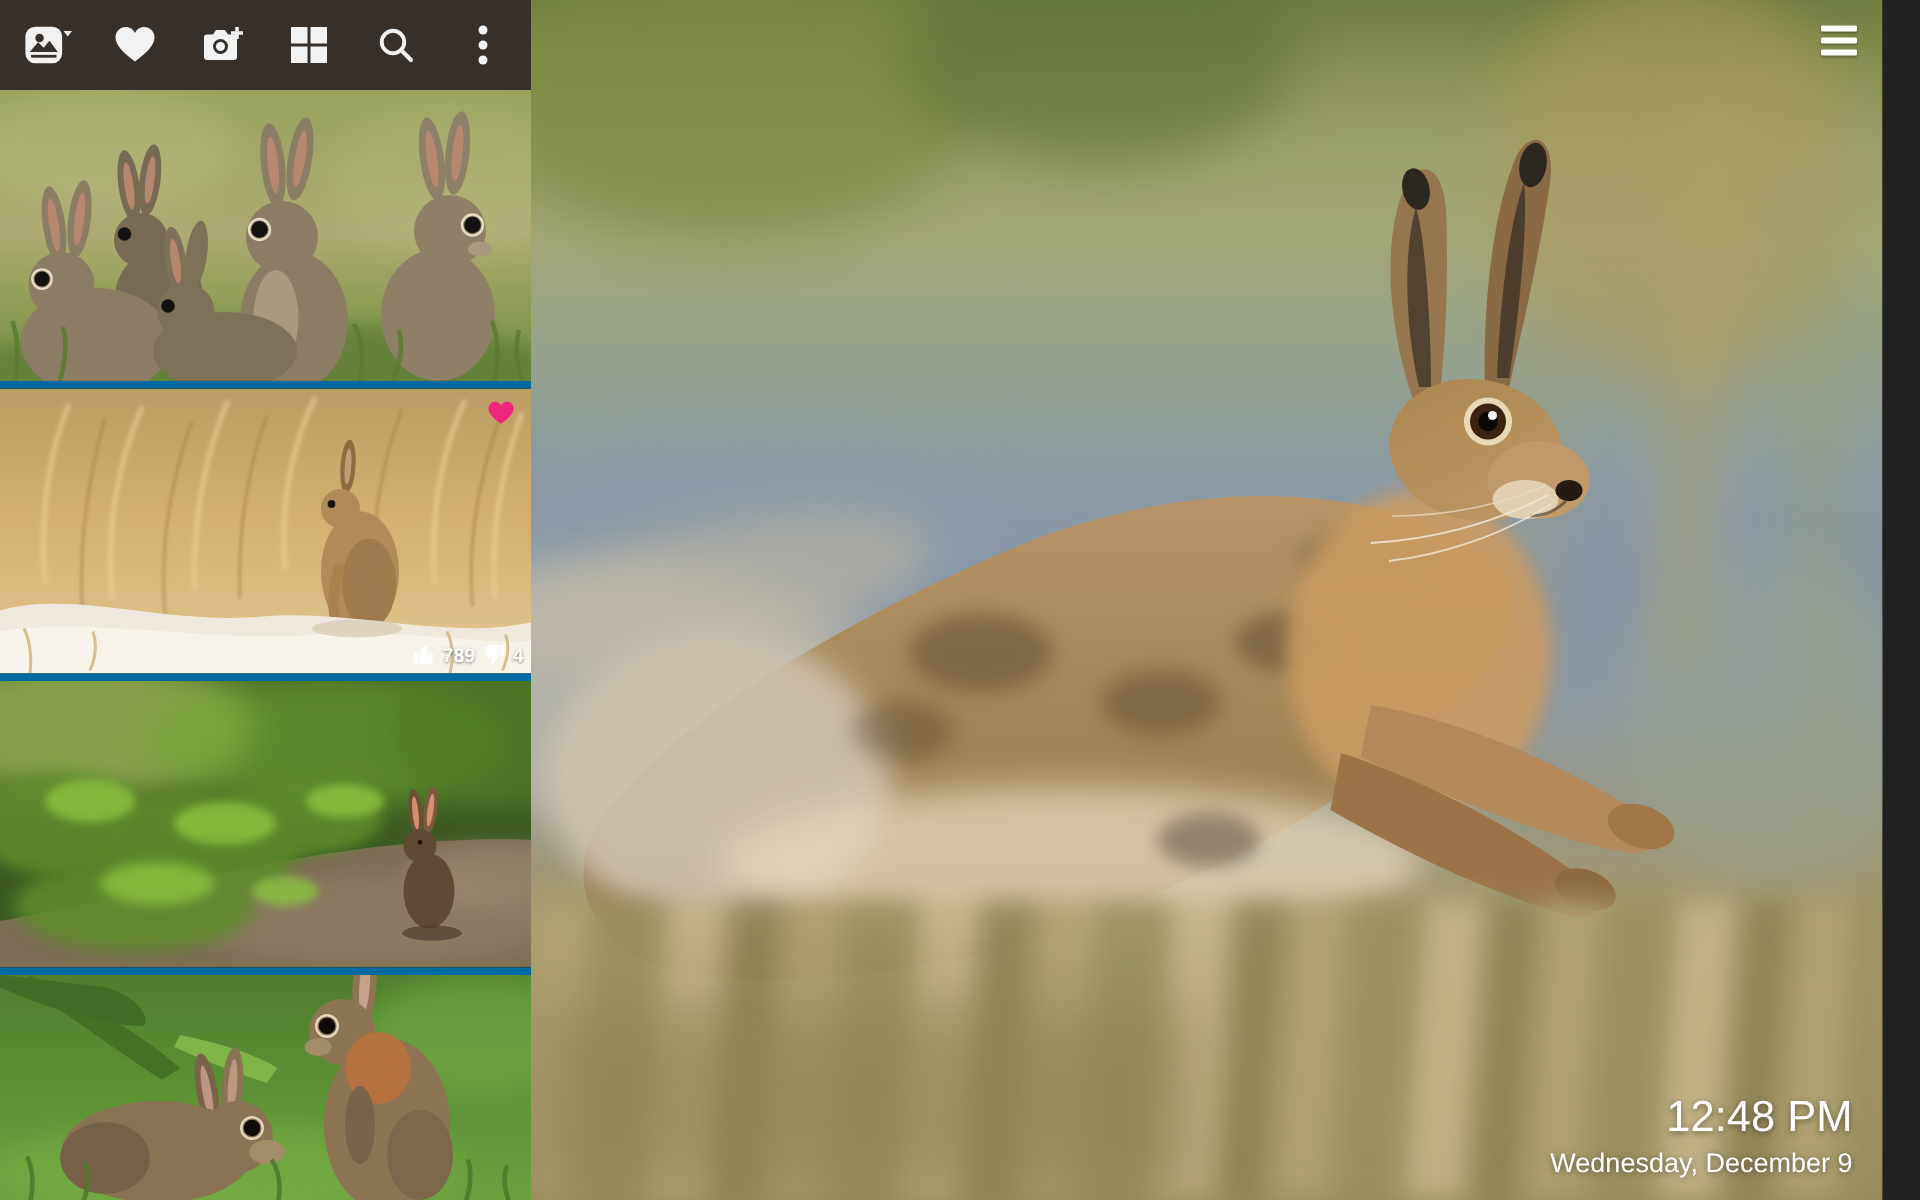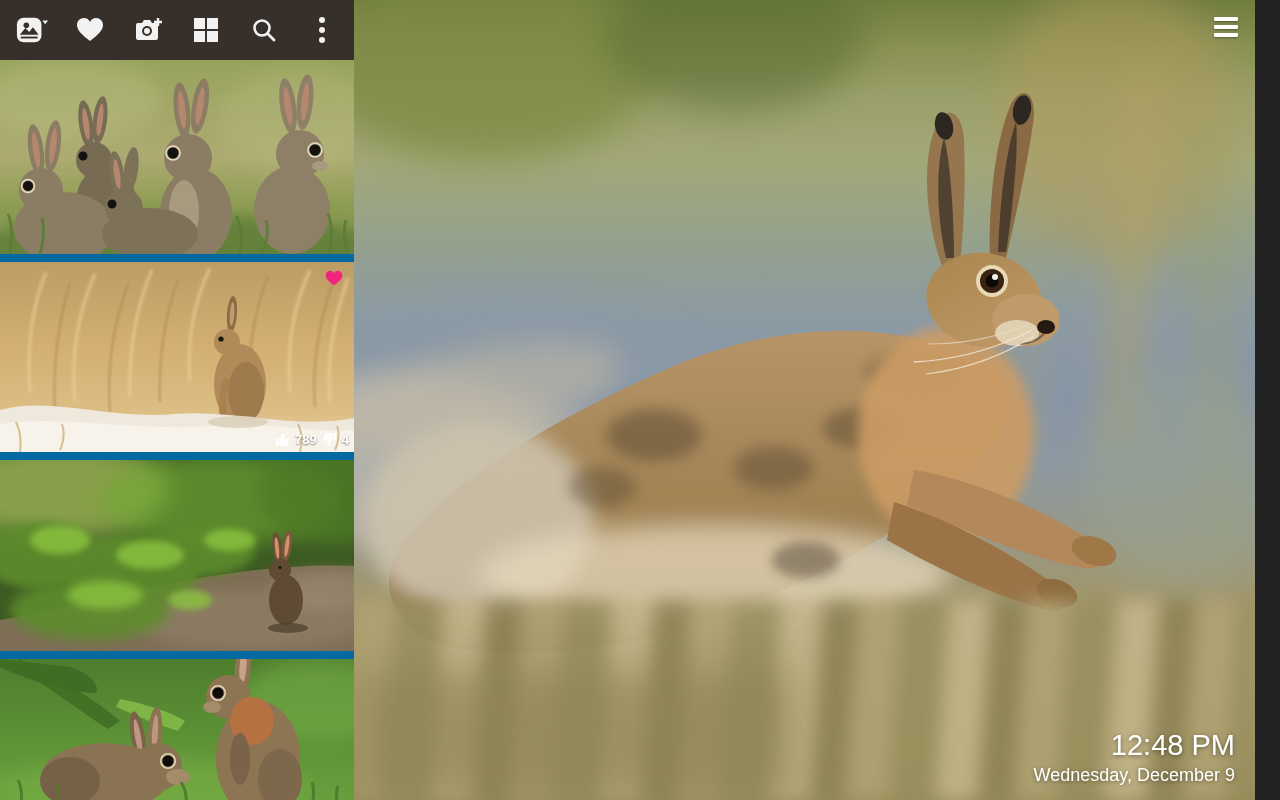--- a/index.html
+++ b/index.html
@@ -39,21 +39,21 @@
   .clock .time{font-size:29px;font-weight:400;line-height:1.1;}
   .clock .date{font-size:18px;margin-top:3px;}
 
   
   .sidebar{position:absolute;left:0;top:0;width:354px;height:800px;background:#2f2a26;}
   .toolbar{height:60px;background:#37302a;display:flex;align-items:center;
     justify-content:space-between;padding:0 16px;box-sizing:border-box;}
   .tbtn{width:32px;height:32px;display:flex;align-items:center;justify-content:center;cursor:pointer;position:relative;}
   .thumbs{position:absolute;top:60px;left:0;width:354px;}
   .thumb{position:relative;width:354px;overflow:hidden;cursor:pointer;}
-  .thumb + .thumb{border-top:8px solid #0369a1;}
+  .thumb + .thumb{border-top:5px solid #0369a1;}
   .thumb svg{display:block;}
   .fav-heart{position:absolute;top:8px;right:11px;width:18px;height:17px;cursor:pointer;}
   .rating{position:absolute;right:5px;bottom:5px;display:flex;align-items:center;gap:5px;
     color:#fff;font-size:13px;font-weight:bold;text-shadow:0 1px 2px rgba(0,0,0,.5);}
   .rating .ric{width:15px;height:15px;display:inline-flex;}
   .rating span{line-height:1;}
 </style>
 </head>
 <body>
 

